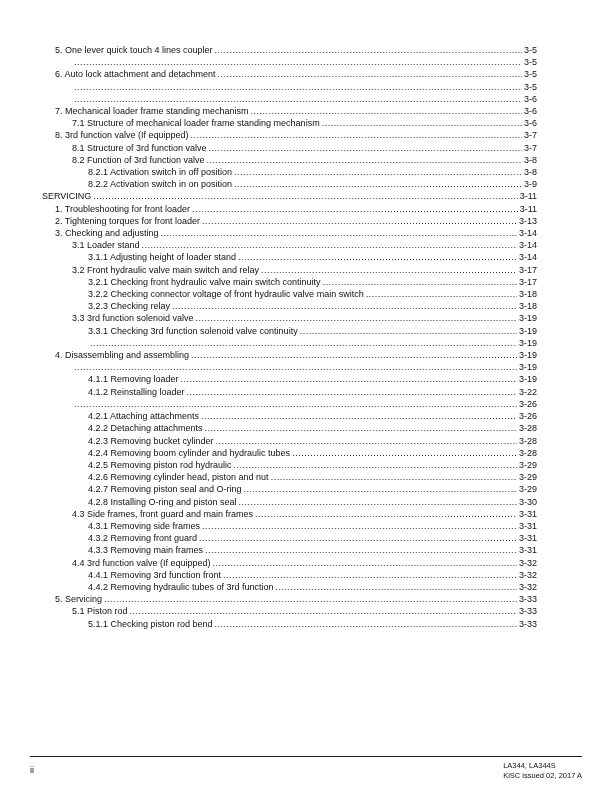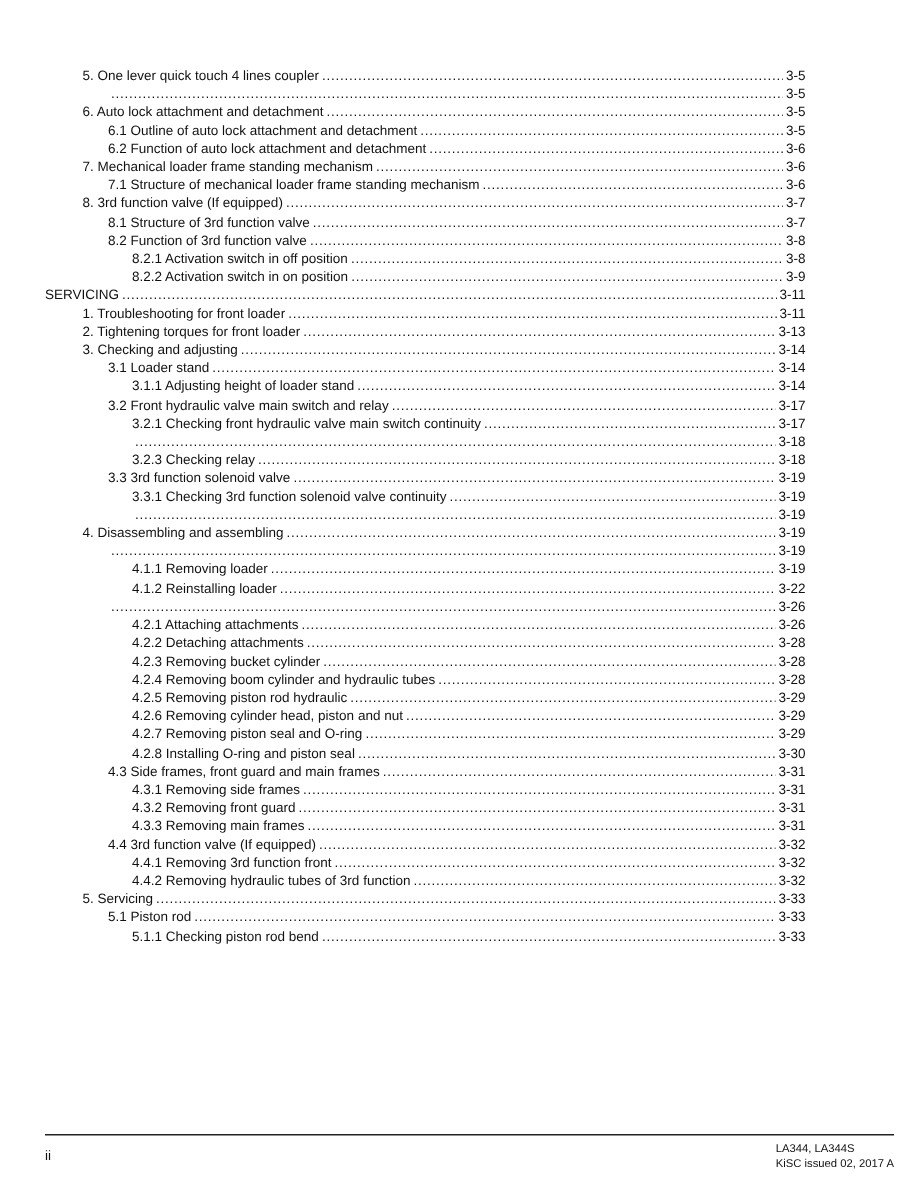--- a/index.html
+++ b/index.html
@@ -24,21 +24,21 @@
     left: 30px;
     width: 507px;
   }
   .toc-row {
     display: flex;
     align-items: baseline;
     font-size: 9px;
     line-height: 12.2px;
     white-space: nowrap;
   }
-  .toc-row.lvl0 { padding-left: 0; }
+  .toc-row.lvl0 { padding-left: 0; margin-left: 12px; }
   .toc-row.lvl1 { padding-left: 25px; }
   .toc-row.lvl2 { padding-left: 42px; }
   .toc-row.lvl3 { padding-left: 58px; }
   .toc-label {
     white-space: nowrap;
   }
   .dots {
     flex: 1 1 auto;
     overflow: hidden;
     white-space: nowrap;
@@ -50,21 +50,21 @@
     letter-spacing: 0.5px;
   }
   .toc-page {
     white-space: nowrap;
     flex: 0 0 auto;
     text-align: center;
   }
   .footer {
     position: absolute;
     left: 30px;
-    right: 16px;
+    right: 30px;
     top: 756px;
   }
   .footer-rule {
     border-top: 1px solid #222222;
     height: 0;
     margin-bottom: 4px;
   }
   .footer-row {
     display: flex;
     justify-content: space-between;
@@ -96,26 +96,24 @@
       <div class="toc-row lvl2">
         <span class="dots"></span>
         <span class="toc-page">3-5</span>
       </div>
       <div class="toc-row lvl1">
         <span class="toc-label">6. Auto lock attachment and detachment</span>
         <span class="dots"></span>
         <span class="toc-page">3-5</span>
       </div>
       <div class="toc-row lvl2">
-        <span class="toc-label">6.1 Outline of auto lock attachment and detachment</span>
         <span class="dots"></span>
         <span class="toc-page">3-5</span>
       </div>
       <div class="toc-row lvl2">
-        <span class="toc-label">6.2 Function of auto lock attachment and detachment</span>
         <span class="dots"></span>
         <span class="toc-page">3-6</span>
       </div>
       <div class="toc-row lvl1">
         <span class="toc-label">7. Mechanical loader frame standing mechanism</span>
         <span class="dots"></span>
         <span class="toc-page">3-6</span>
       </div>
       <div class="toc-row lvl2">
         <span class="toc-label">7.1 Structure of mechanical loader frame standing mechanism</span>
@@ -181,20 +179,21 @@
         <span class="toc-label">3.2 Front hydraulic valve main switch and relay</span>
         <span class="dots"></span>
         <span class="toc-page">3-17</span>
       </div>
       <div class="toc-row lvl3">
         <span class="toc-label">3.2.1 Checking front hydraulic valve main switch continuity</span>
         <span class="dots"></span>
         <span class="toc-page">3-17</span>
       </div>
       <div class="toc-row lvl3">
+        <span class="toc-label">3.2.2 Checking connector voltage of front hydraulic valve main switch</span>
         <span class="dots"></span>
         <span class="toc-page">3-18</span>
       </div>
       <div class="toc-row lvl3">
         <span class="toc-label">3.2.3 Checking relay</span>
         <span class="dots"></span>
         <span class="toc-page">3-18</span>
       </div>
       <div class="toc-row lvl2">
         <span class="toc-label">3.3 3rd function solenoid valve</span>

